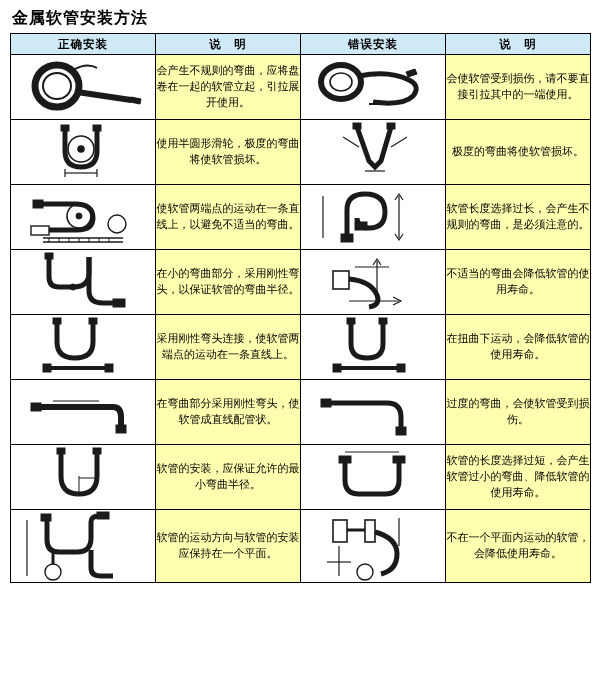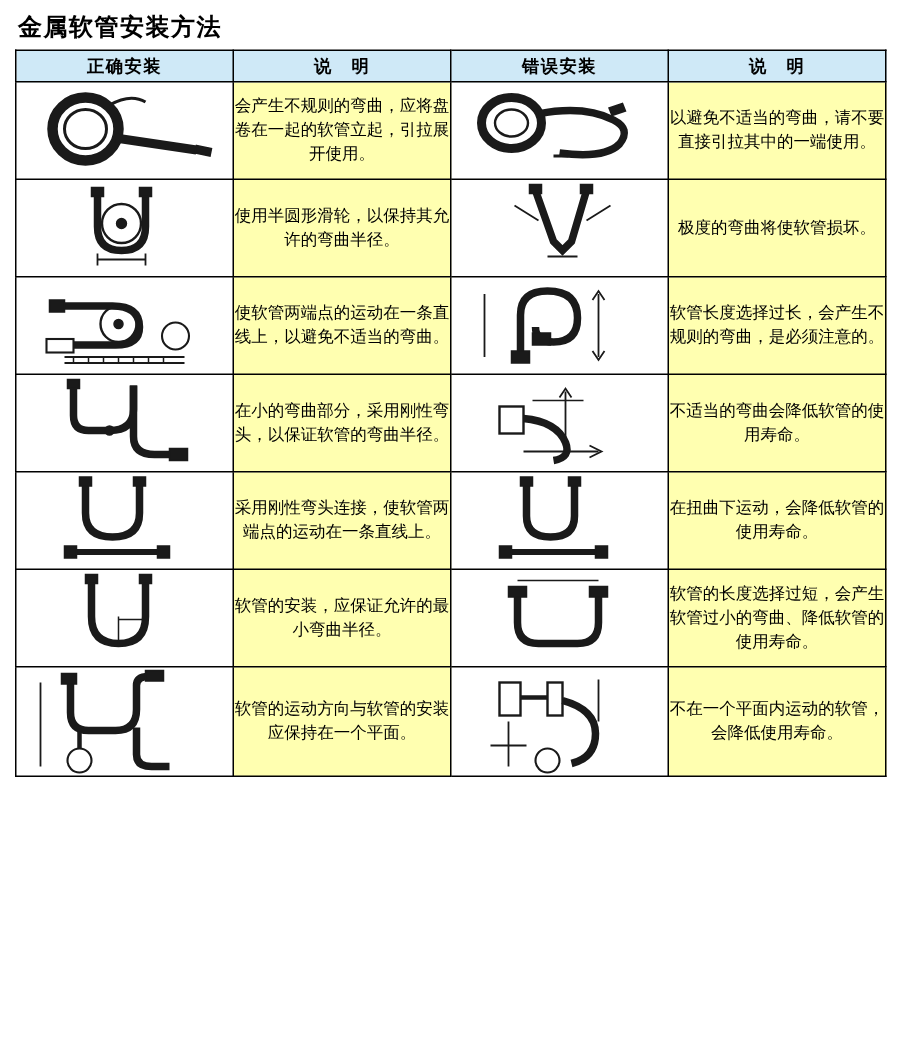--- a/index.html
+++ b/index.html
@@ -113,38 +113,38 @@
           <svg class="fig" width="140" height="62" viewBox="0 0 140 62">
             <g class="stroke" stroke-width="1.4">
               <ellipse cx="38" cy="26" rx="20" ry="17" stroke-width="6"></ellipse>
               <ellipse cx="38" cy="26" rx="11" ry="9" stroke-width="1.6"></ellipse>
               <path d="M56 20 q30 -6 50 4 q12 6 4 16 q-10 10 -40 6" stroke-width="5"></path>
               <path d="M103 16 l9 -3 l2 5 l-9 3 z" fill="#1a1a1a" stroke-width="1"></path>
               <path d="M66 48 l10 0" stroke-width="2"></path>
             </g>
           </svg>
         </td>
-        <td class="txt-cell">以避免不适当的弯曲，请不要直接引拉其中的一端使用。</td>
+        <td class="txt-cell">会使软管受到损伤，请不要直接引拉其中的一端使用。</td>
       </tr>
 
       <tr>
         <td class="img-cell">
           <svg class="fig" width="140" height="62" viewBox="0 0 140 62">
             <g class="stroke" stroke-width="1.4">
               <path d="M52 8 L52 30 q0 16 16 16 q16 0 16 -16 L84 8" stroke-width="5"></path>
               <circle cx="68" cy="28" r="13" stroke-width="1.6"></circle>
               <circle cx="68" cy="28" r="3" stroke-width="1.6" fill="#1a1a1a"></circle>
               <rect x="48" y="4" width="8" height="6" fill="#1a1a1a" stroke-width="1"></rect>
               <rect x="80" y="4" width="8" height="6" fill="#1a1a1a" stroke-width="1"></rect>
               <path d="M52 52 L84 52" stroke-width="1.2"></path>
               <path d="M52 48 L52 56 M84 48 L84 56" stroke-width="1.2"></path>
             </g>
           </svg>
         </td>
-        <td class="txt-cell">使用半圆形滑轮，以保持其允许的弯曲半径。</td>
+        <td class="txt-cell">使用半圆形滑轮，极度的弯曲将使软管损坏。</td>
         <td class="img-cell">
           <svg class="fig" width="140" height="62" viewBox="0 0 140 62">
             <g class="stroke" stroke-width="1.4">
               <path d="M54 6 L66 40 L72 46 L78 40 L88 6" stroke-width="5"></path>
               <rect x="50" y="2" width="8" height="6" fill="#1a1a1a" stroke-width="1"></rect>
               <rect x="84" y="2" width="8" height="6" fill="#1a1a1a" stroke-width="1"></rect>
               <path d="M62 50 L82 50" stroke-width="1.2"></path>
               <path d="M40 16 L56 26 M104 16 L88 26" stroke-width="1.2"></path>
             </g>
           </svg>
@@ -238,20 +238,44 @@
               <rect x="76" y="2" width="8" height="6" fill="#1a1a1a" stroke-width="1"></rect>
               <path d="M36 52 L96 52" stroke-width="4"></path>
               <rect x="30" y="48" width="8" height="8" fill="#1a1a1a" stroke-width="1"></rect>
               <rect x="94" y="48" width="8" height="8" fill="#1a1a1a" stroke-width="1"></rect>
             </g>
           </svg>
         </td>
         <td class="txt-cell">在扭曲下运动，会降低软管的使用寿命。</td>
       </tr>
 
+      <tr>
+        <td class="img-cell">
+          <svg class="fig" width="140" height="62" viewBox="0 0 140 62">
+            <g class="stroke" stroke-width="1.4">
+              <path d="M26 26 L100 26" stroke-width="6"></path>
+              <path d="M100 26 q8 0 8 10 L108 46" stroke-width="6"></path>
+              <rect x="18" y="22" width="10" height="8" fill="#1a1a1a" stroke-width="1"></rect>
+              <rect x="103" y="44" width="10" height="8" fill="#1a1a1a" stroke-width="1"></rect>
+              <path d="M40 20 L86 20" stroke-width="1"></path>
+            </g>
+          </svg>
+        </td>
+        <td class="txt-cell">在弯曲部分采用刚性弯头，使软管成直线配管状。</td>
+        <td class="img-cell">
+          <svg class="fig" width="140" height="62" viewBox="0 0 140 62">
+            <g class="stroke" stroke-width="1.4">
+              <path d="M26 22 L84 22 q14 0 14 14 L98 48" stroke-width="5"></path>
+              <rect x="18" y="18" width="10" height="8" fill="#1a1a1a" stroke-width="1"></rect>
+              <rect x="93" y="46" width="10" height="8" fill="#1a1a1a" stroke-width="1"></rect>
+            </g>
+          </svg>
+        </td>
+        <td class="txt-cell">过度的弯曲，会使软管受到损伤。</td>
+      </tr>
 
       <tr>
         <td class="img-cell">
           <svg class="fig" width="140" height="62" viewBox="0 0 140 62">
             <g class="stroke" stroke-width="1.4">
               <path d="M48 6 L48 30 q0 18 18 18 q18 0 18 -18 L84 6" stroke-width="5"></path>
               <rect x="44" y="2" width="8" height="6" fill="#1a1a1a" stroke-width="1"></rect>
               <rect x="80" y="2" width="8" height="6" fill="#1a1a1a" stroke-width="1"></rect>
               <path d="M66 30 L66 48" stroke-width="1"></path>
               <path d="M66 32 L84 32" stroke-width="1"></path>

